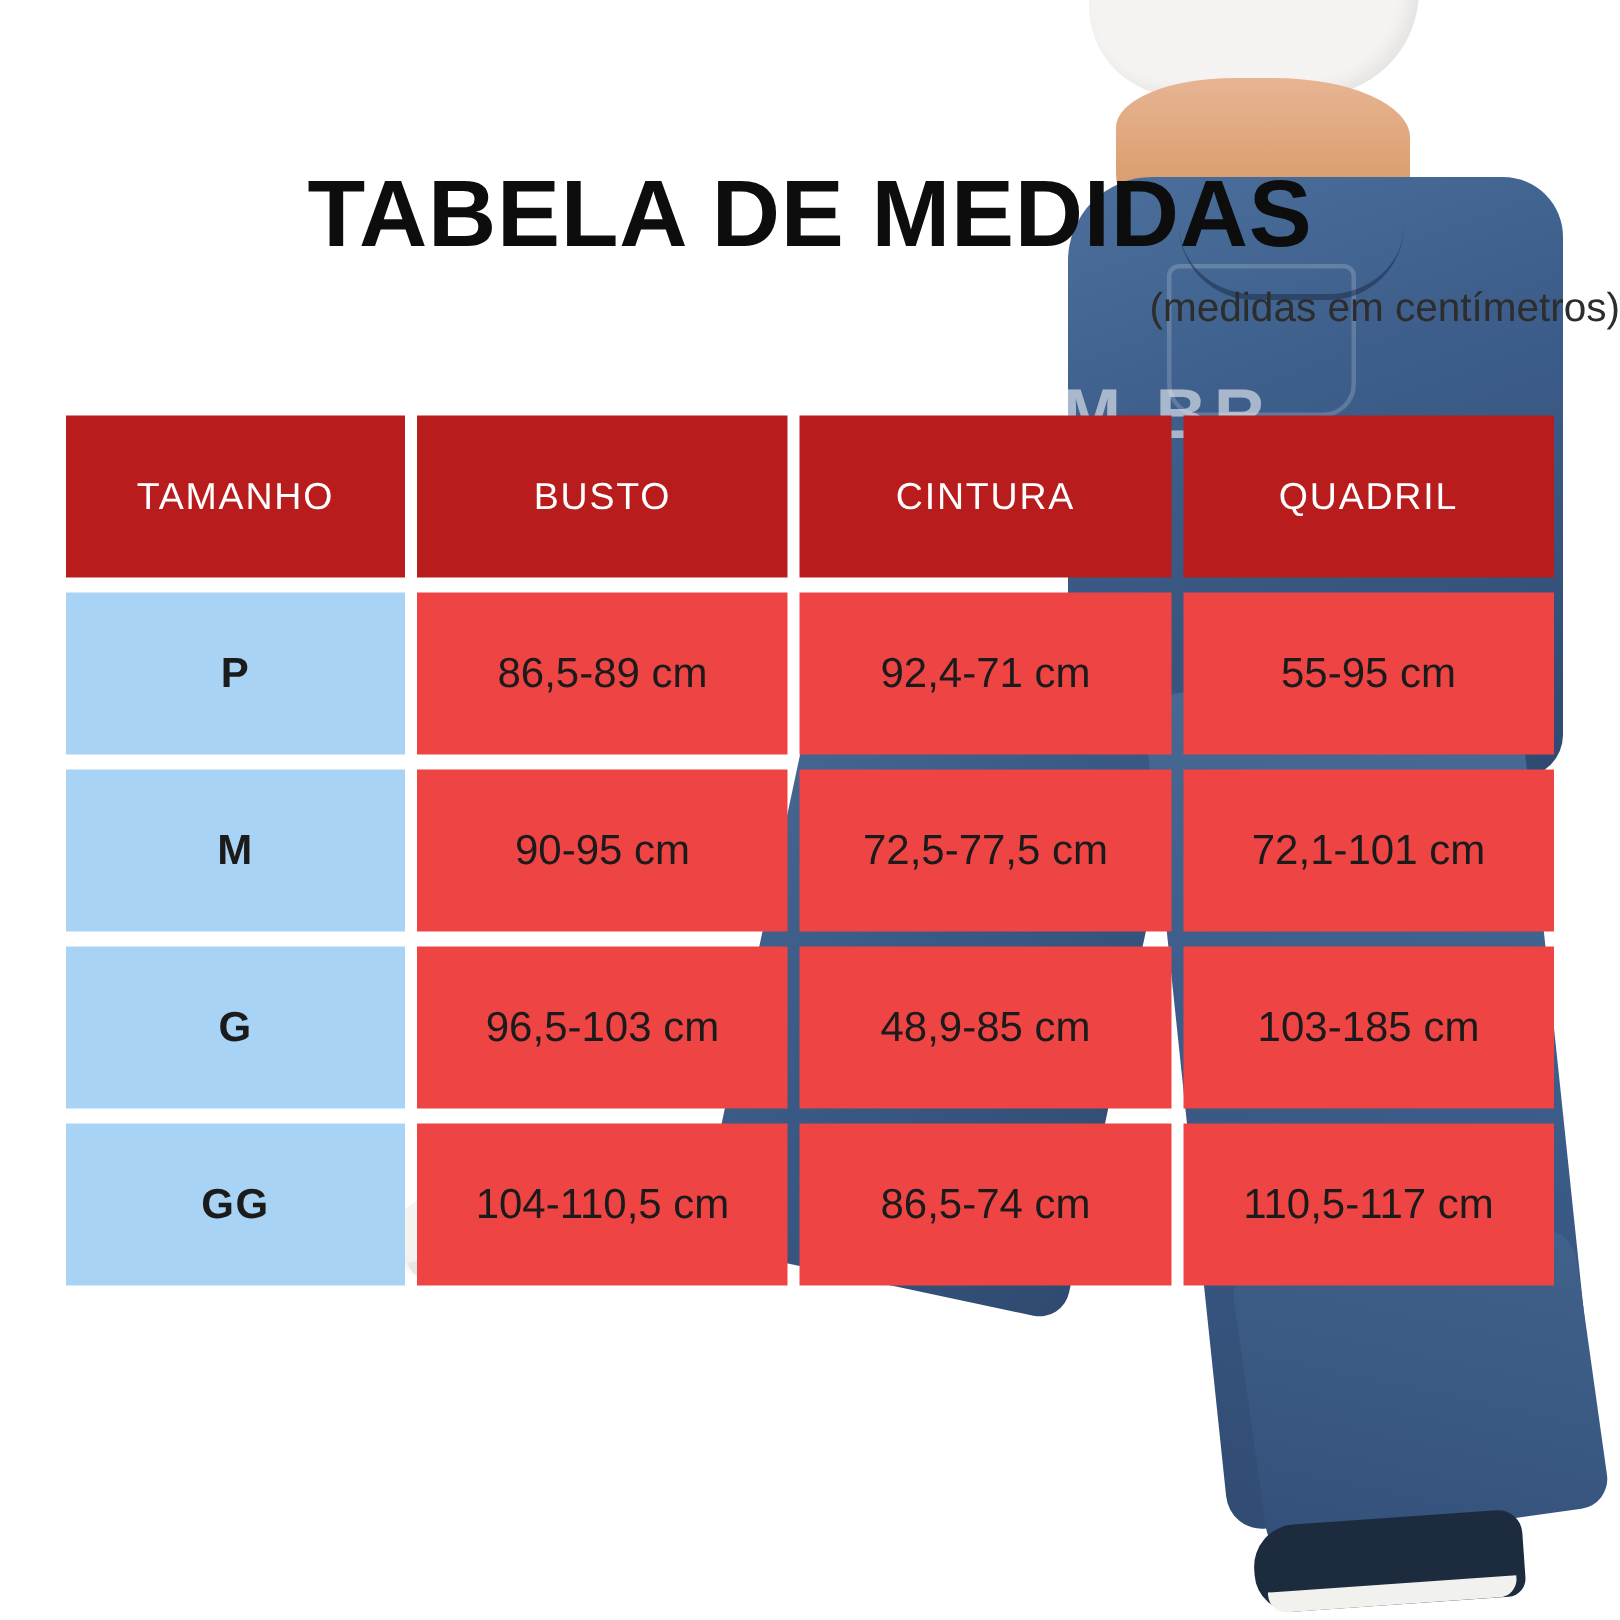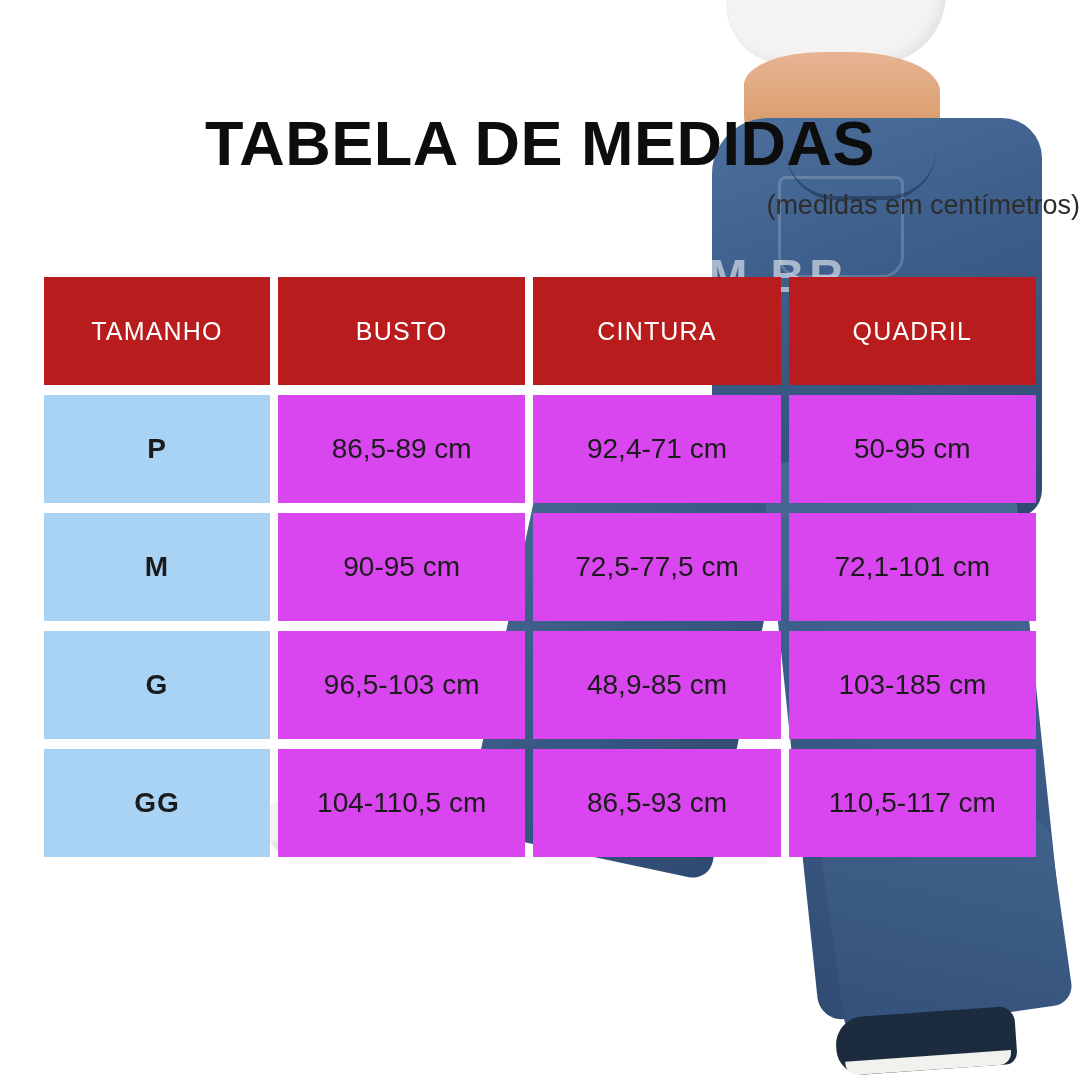--- a/index.html
+++ b/index.html
@@ -214,21 +214,21 @@
     color: #1b1b1b;
   }
   td.size-cell {
     background: #a8d3f5;
     color: #ffffff;
     font-size: 34px;
     font-weight: 700;
     letter-spacing: 1px;
   }
   td.val-cell {
-    background: #d946ef;
+    background: #ef4444;
   }
 </style>
 </head>
 <body>
 
 <div class="photo-layer">
   <div class="photo-bg"></div>
   <div class="model-top"></div>
   <div class="model-skin"></div>
   <div class="jeans-hip"></div>
@@ -255,37 +255,37 @@
           <th>BUSTO</th>
           <th>CINTURA</th>
           <th>QUADRIL</th>
         </tr>
       </thead>
       <tbody>
         <tr>
           <td class="size-cell">P</td>
           <td class="val-cell">86,5-89 cm</td>
           <td class="val-cell">92,4-71 cm</td>
-          <td class="val-cell">50-95 cm</td>
+          <td class="val-cell">55-95 cm</td>
         </tr>
         <tr>
           <td class="size-cell">M</td>
           <td class="val-cell">90-95 cm</td>
           <td class="val-cell">72,5-77,5 cm</td>
           <td class="val-cell">72,1-101 cm</td>
         </tr>
         <tr>
           <td class="size-cell">G</td>
           <td class="val-cell">96,5-103 cm</td>
           <td class="val-cell">48,9-85 cm</td>
           <td class="val-cell">103-185 cm</td>
         </tr>
         <tr>
           <td class="size-cell">GG</td>
           <td class="val-cell">104-110,5 cm</td>
-          <td class="val-cell">86,5-93 cm</td>
+          <td class="val-cell">86,5-74 cm</td>
           <td class="val-cell">110,5-117 cm</td>
         </tr>
       </tbody>
     </table>
   </div>
 
 </div>
 
 </body></html>

